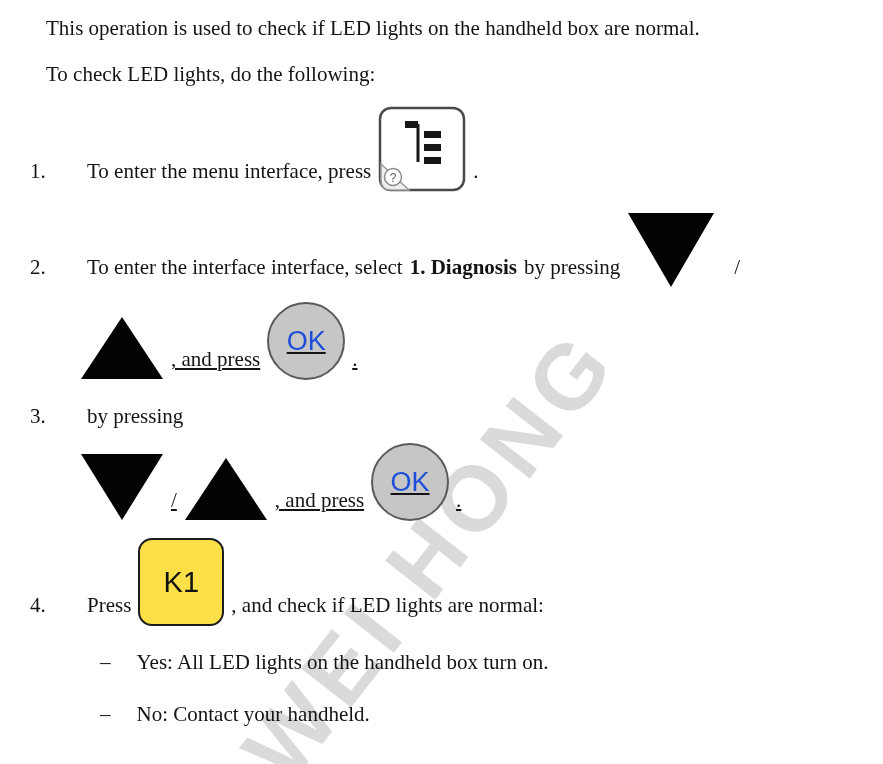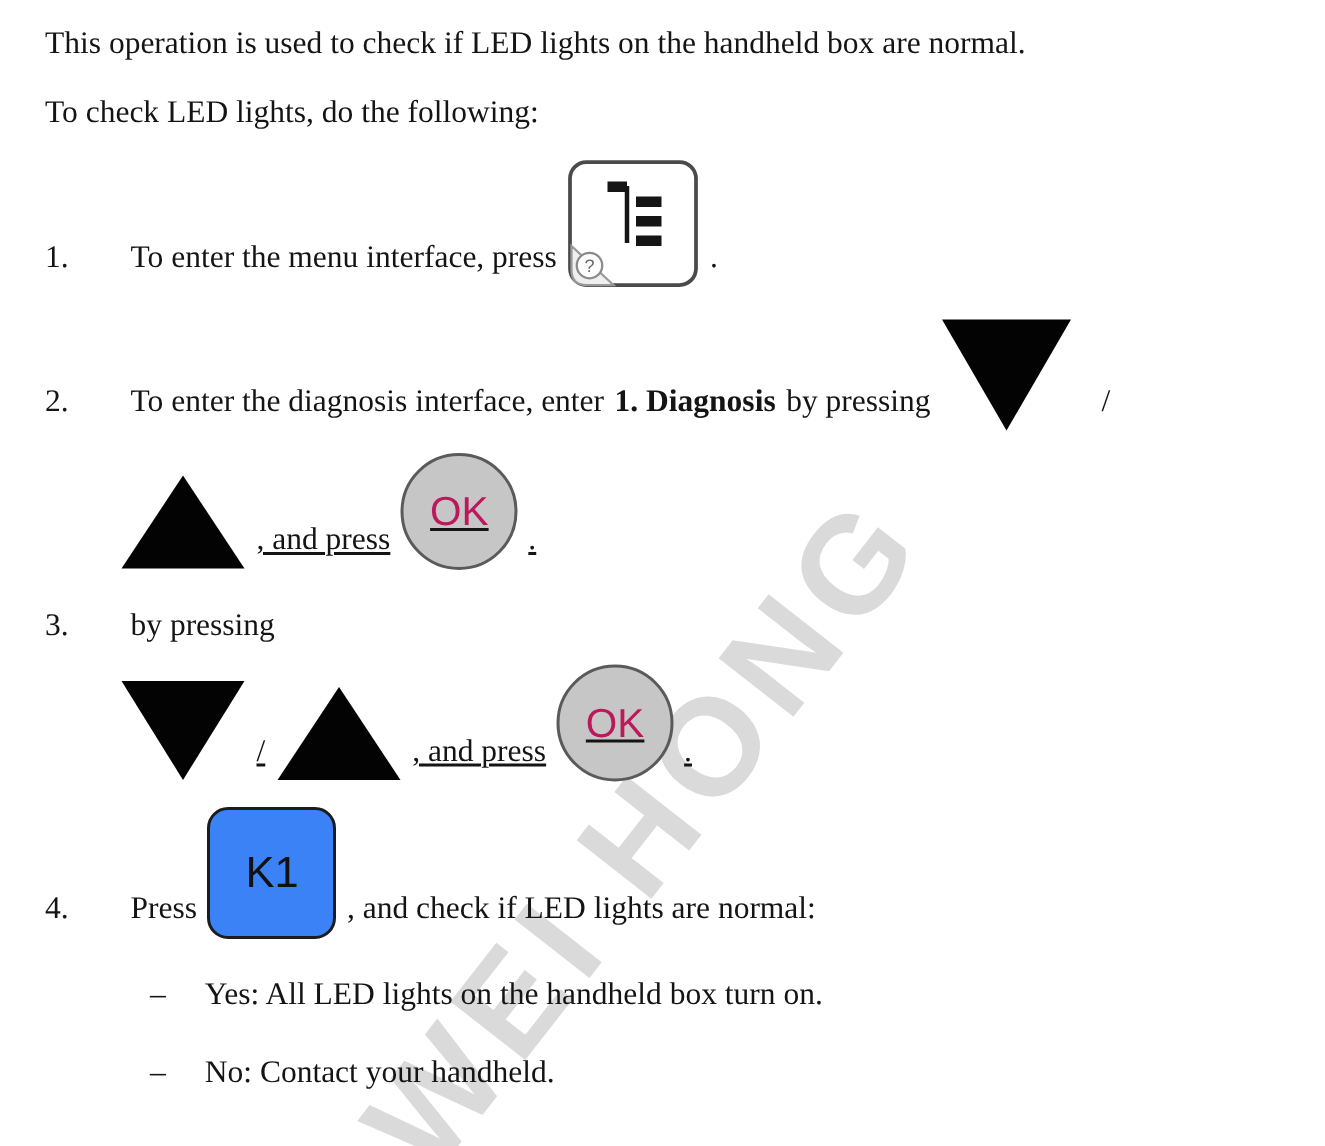--- a/index.html
+++ b/index.html
@@ -20,45 +20,45 @@
     font-weight: 700;
     font-size: 92px;
     letter-spacing: 8px;
     color: #a8a8a8;
     opacity: 0.42;
     white-space: nowrap;
     z-index: 0;
     pointer-events: none;
   }
   .page { position: relative; z-index: 1; padding: 14px 24px 0 30px; }
-  .intro { font-size: 21px; line-height: 29px; margin: 0 0 17px 0; }
+  .intro { font-size: 21px; line-height: 29px; margin: 0 0 17px 16px; }
   .line { display: flex; align-items: flex-end; column-gap: 7px; flex-wrap: nowrap; }
   .t { font-size: 21px; line-height: 28px; padding-bottom: 7px; white-space: pre; }
   .b { font-weight: 700; }
   .num { width: 50px; flex-shrink: 0; }
   .indent { margin-left: 50px; text-decoration: underline; }
   .step-1 { margin-top: 15px; }
   .step-2 { margin-top: 20px; }
   .step-2 .line2 { margin-top: 14px; }
   .step-3 { margin-top: 22px; }
   .step-3 .line2 { margin-top: 6px; }
   .step-4 { margin-top: 17px; }
   .slash-gap { margin-left: 12px; }
   .icon svg { display: block; }
   .tri { display: block; }
   .ok-btn {
     width: 78px; height: 78px; border-radius: 50%;
     background: #c6c6c6; border: 2px solid #5a5a5a;
     display: flex; align-items: center; justify-content: center;
     font-family: "Liberation Sans", sans-serif;
-    font-size: 27px; color: #be185d; flex-shrink: 0;
+    font-size: 27px; color: #1d4ed8; flex-shrink: 0;
   }
   .k1-btn {
     width: 86px; height: 88px; border-radius: 14px;
-    background: #3b82f6; border: 2.5px solid #1c1c1c;
+    background: #fde047; border: 2.5px solid #1c1c1c;
     display: flex; align-items: center; justify-content: center;
     font-family: "Liberation Sans", sans-serif;
     font-size: 29px; color: #111; flex-shrink: 0;
   }
   .sub {
     margin-left: 70px; margin-top: 22px;
     display: flex; column-gap: 26px;
     font-size: 21px; line-height: 29px;
   }
   .sub + .sub { margin-top: 23px; }
@@ -90,21 +90,21 @@
           <text x="15" y="75.5" text-anchor="middle" font-size="12" font-family="Liberation Sans, sans-serif" fill="#666">?</text>
         </svg>
       </span>
       <span class="t">.</span>
     </div>
   </div>
 
   <div class="step step-2">
     <div class="line">
       <span class="t num">2.</span>
-      <span class="t">To enter the diagnosis interface, enter</span>
+      <span class="t">To enter the interface interface, select</span>
       <span class="t b">1. Diagnosis</span>
       <span class="t">by pressing</span>
       <svg class="tri" width="88" height="76" viewBox="0 0 88 76">
           <polygon points="1,1 87,1 44,75" fill="#030303"></polygon>
         </svg>
       <span class="t slash-gap">/</span>
     </div>
     <div class="line line2 indent">
       <svg class="tri" width="84" height="64" viewBox="0 0 84 64">
           <polygon points="42,1 83,63 1,63" fill="#030303"></polygon>

